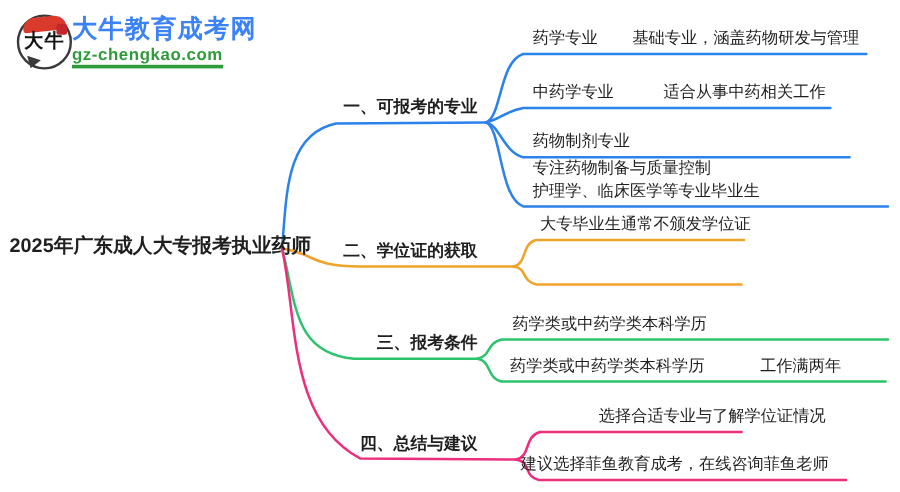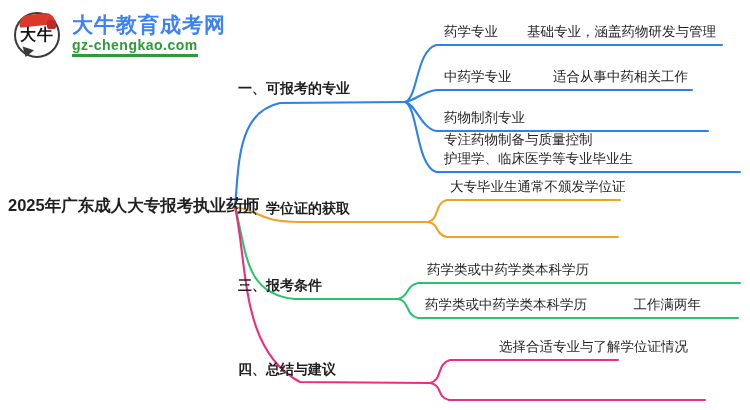--- a/index.html
+++ b/index.html
@@ -1,33 +1,33 @@
 <!DOCTYPE html>
 <html><head>
 <meta charset="utf-8">
 <style>
   html,body{margin:0;padding:0;background:#fff;}
   #stage{
     position:relative;width:750px;height:410px;overflow:hidden;background:#ffffff;
     font-family:"Liberation Sans","DejaVu Sans",sans-serif;color:#1f1f1f;
   }
   
-  .logo{position:absolute;left:14px;top:12px;display:flex;align-items:center;gap:12px;}
+  .logo{position:absolute;left:14px;top:12px;display:flex;align-items:center;gap:0;}
   .logo-badge{position:relative;width:46px;height:46px;border:2px solid #3a3a3a;border-radius:50%;background:#fff;box-sizing:border-box;}
   .logo-arc{position:absolute;top:0px;left:3px;width:36px;height:12px;background:#d93a2b;border-radius:18px 18px 4px 4px;transform:rotate(-6deg);}
   .logo-chars{position:absolute;left:0;right:0;top:12px;text-align:center;font-weight:900;font-size:16px;line-height:18px;color:#141414;letter-spacing:1px;}
   .logo-seal{position:absolute;right:2px;top:6px;width:9px;height:9px;background:#c3272b;border-radius:2px;}
   .logo-tail{position:absolute;left:4px;bottom:-7px;width:0;height:0;border:6px solid transparent;border-top:9px solid #3a3a3a;transform:rotate(18deg);}
   .logo-text{display:flex;flex-direction:column;}
   .logo-title{font-size:21px;font-weight:800;color:#3b82f6;letter-spacing:1px;line-height:24px;}
   .logo-domain{font-size:14px;font-weight:700;color:#2e9b3a;border-bottom:3px solid #2e9b3a;padding-bottom:1px;align-self:flex-start;letter-spacing:.5px;}
   
   .node{position:absolute;white-space:nowrap;}
   .root{left:8px;top:194px;width:228px;font-size:16.5px;font-weight:600;line-height:22px;}
-  .blabel{left:238px;width:160px;font-size:14px;font-weight:600;line-height:22px;}
+  .blabel{left:238px;width:160px;text-align:right;font-size:14px;font-weight:600;line-height:22px;}
   .b1{top:77px;} .b2{top:197px;} .b3{top:274px;} .b4{top:358px;}
   .row{position:absolute;height:22px;line-height:22px;font-size:13.5px;font-weight:500;display:flex;justify-content:space-between;align-items:baseline;}
   .r-b1c1{top:21px;left:444px;width:272px;}
   .r-b1c2{top:66px;left:444px;width:244px;}
   .r-b1c3{top:107px;left:444px;width:258px;flex-direction:column;}
   .r-b1c4{top:148px;left:444px;width:290px;}
   .r-b2c1{top:176px;left:450px;width:200px;justify-content:flex-start;}
   .r-b2c2{top:213px;left:448px;width:200px;justify-content:flex-start;}
   .r-b3c1{top:259px;left:427px;width:276px;}
   .r-b3c2{top:294px;left:425px;width:276px;gap:28px;}
@@ -111,14 +111,17 @@
     <span>药学类或中药学类本科学历</span>
   </div>
   <div class="row r-b3c2">
     <span>药学类或中药学类本科学历</span>
     <span>工作满两年</span>
   </div>
 
   <div class="row r-b4c1">
     <span>选择合适专业与了解学位证情况</span>
   </div>
+  <div class="row r-b4c2">
+    <span>建议选择菲鱼教育成考，在线咨询菲鱼老师</span>
+  </div>
 
 </div>
 
 </body></html>

